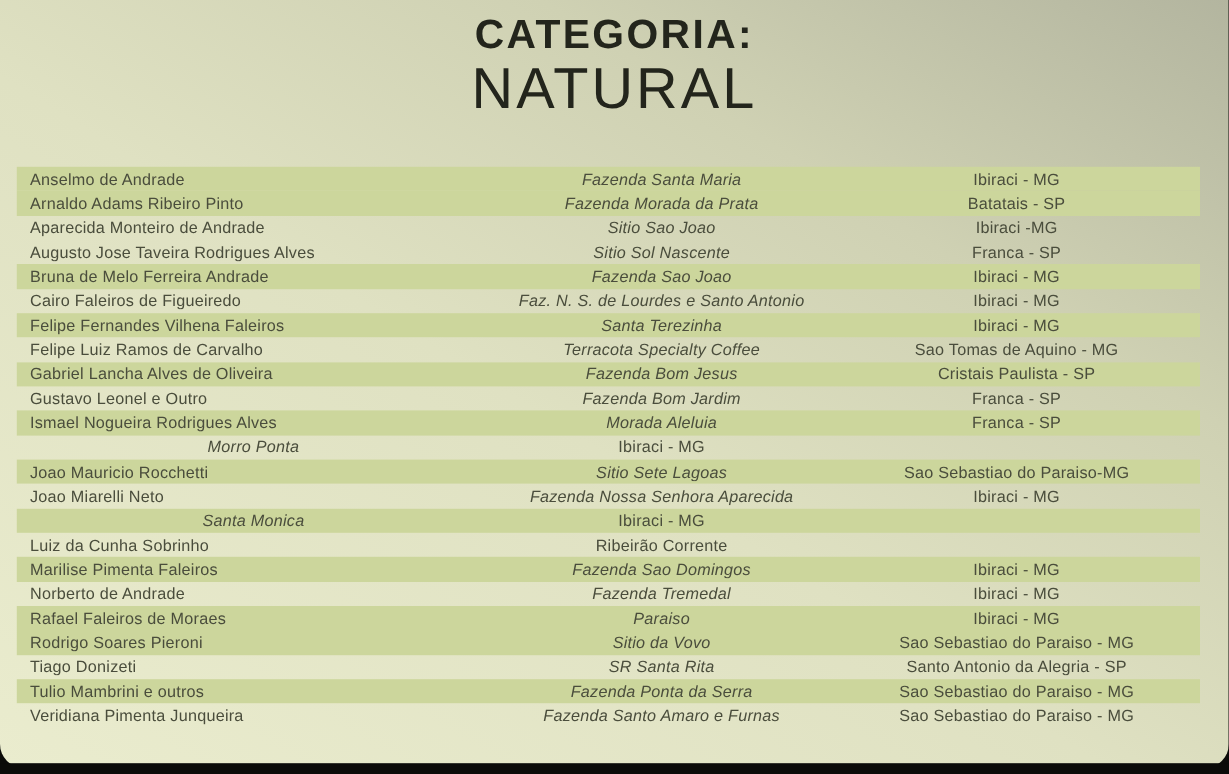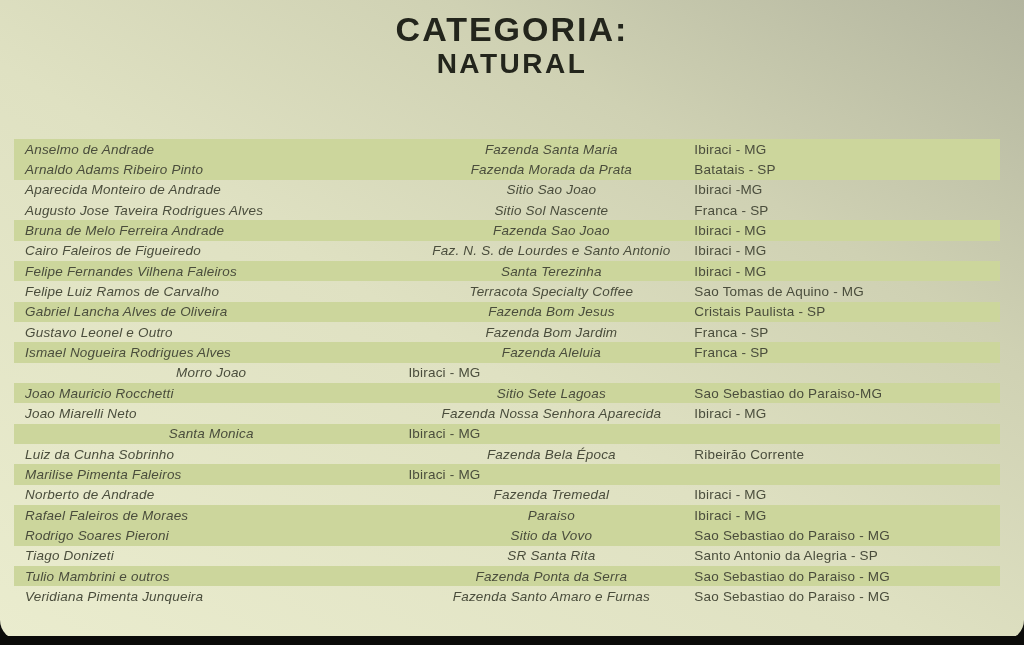--- a/index.html
+++ b/index.html
@@ -24,41 +24,41 @@
   .title-block{
     position:absolute;top:10px;left:0;right:0;
     text-align:center;
     color:var(--title,#23251c);
     line-height:1.12;
   }
   .title-line1{
     font-size:34px;font-weight:bold;letter-spacing:2px;
   }
   .title-line2{
-    font-size:28px;font-weight:bold;letter-spacing:2.5px;
+    font-size:48px;font-weight:normal;letter-spacing:2.5px;
   }
   .table{
     position:absolute;
     top:139px;left:14px;width:986px;
   }
   .row{
     display:grid;
     grid-template-columns:40% 29% 31%;
     align-items:center;
     height:20.33px;
     color:var(--row-text,#4a4d3c);
     font-size:13.5px;
     letter-spacing:0.2px;
   }
   .row.striped{
     background:var(--stripe,#ccd69c);
   }
-  .cell-name{padding-left:11px;text-align:left;white-space:nowrap;overflow:hidden;font-style:italic;}
+  .cell-name{padding-left:11px;text-align:left;white-space:nowrap;overflow:hidden;}
   .cell-farm{text-align:center;white-space:nowrap;overflow:hidden;font-style:italic;}
-  .cell-location{white-space:nowrap;overflow:hidden;}
+  .cell-location{text-align:center;white-space:nowrap;overflow:hidden;}
   .bottom-bar{
     position:absolute;left:0;bottom:0;width:1024px;height:9px;
     background:#0b0b09;
   }
 </style>
 </head>
 <body>
 
 <div class="stage">
   <div class="slide">
@@ -125,26 +125,26 @@
         </div>
 
         <div class="row">
           <div class="cell-name">Gustavo Leonel e Outro</div>
           <div class="cell-farm">Fazenda Bom Jardim</div>
           <div class="cell-location">Franca - SP</div>
         </div>
 
         <div class="row striped">
           <div class="cell-name">Ismael Nogueira Rodrigues Alves</div>
-          <div class="cell-farm">Fazenda Aleluia</div>
+          <div class="cell-farm">Morada Aleluia</div>
           <div class="cell-location">Franca - SP</div>
         </div>
 
         <div class="row">
-          <div class="cell-farm">Morro Joao</div>
+          <div class="cell-farm">Morro Ponta</div>
           <div class="cell-location">Ibiraci - MG</div>
         </div>
 
         <div class="row striped">
           <div class="cell-name">Joao Mauricio Rocchetti</div>
           <div class="cell-farm">Sitio Sete Lagoas</div>
           <div class="cell-location">Sao Sebastiao do Paraiso-MG</div>
         </div>
 
         <div class="row">
@@ -153,26 +153,26 @@
           <div class="cell-location">Ibiraci - MG</div>
         </div>
 
         <div class="row striped">
           <div class="cell-farm">Santa Monica</div>
           <div class="cell-location">Ibiraci - MG</div>
         </div>
 
         <div class="row">
           <div class="cell-name">Luiz da Cunha Sobrinho</div>
-          <div class="cell-farm">Fazenda Bela Época</div>
           <div class="cell-location">Ribeirão Corrente</div>
         </div>
 
         <div class="row striped">
           <div class="cell-name">Marilise Pimenta Faleiros</div>
+          <div class="cell-farm">Fazenda Sao Domingos</div>
           <div class="cell-location">Ibiraci - MG</div>
         </div>
 
         <div class="row">
           <div class="cell-name">Norberto de Andrade</div>
           <div class="cell-farm">Fazenda Tremedal</div>
           <div class="cell-location">Ibiraci - MG</div>
         </div>
 
         <div class="row striped">

